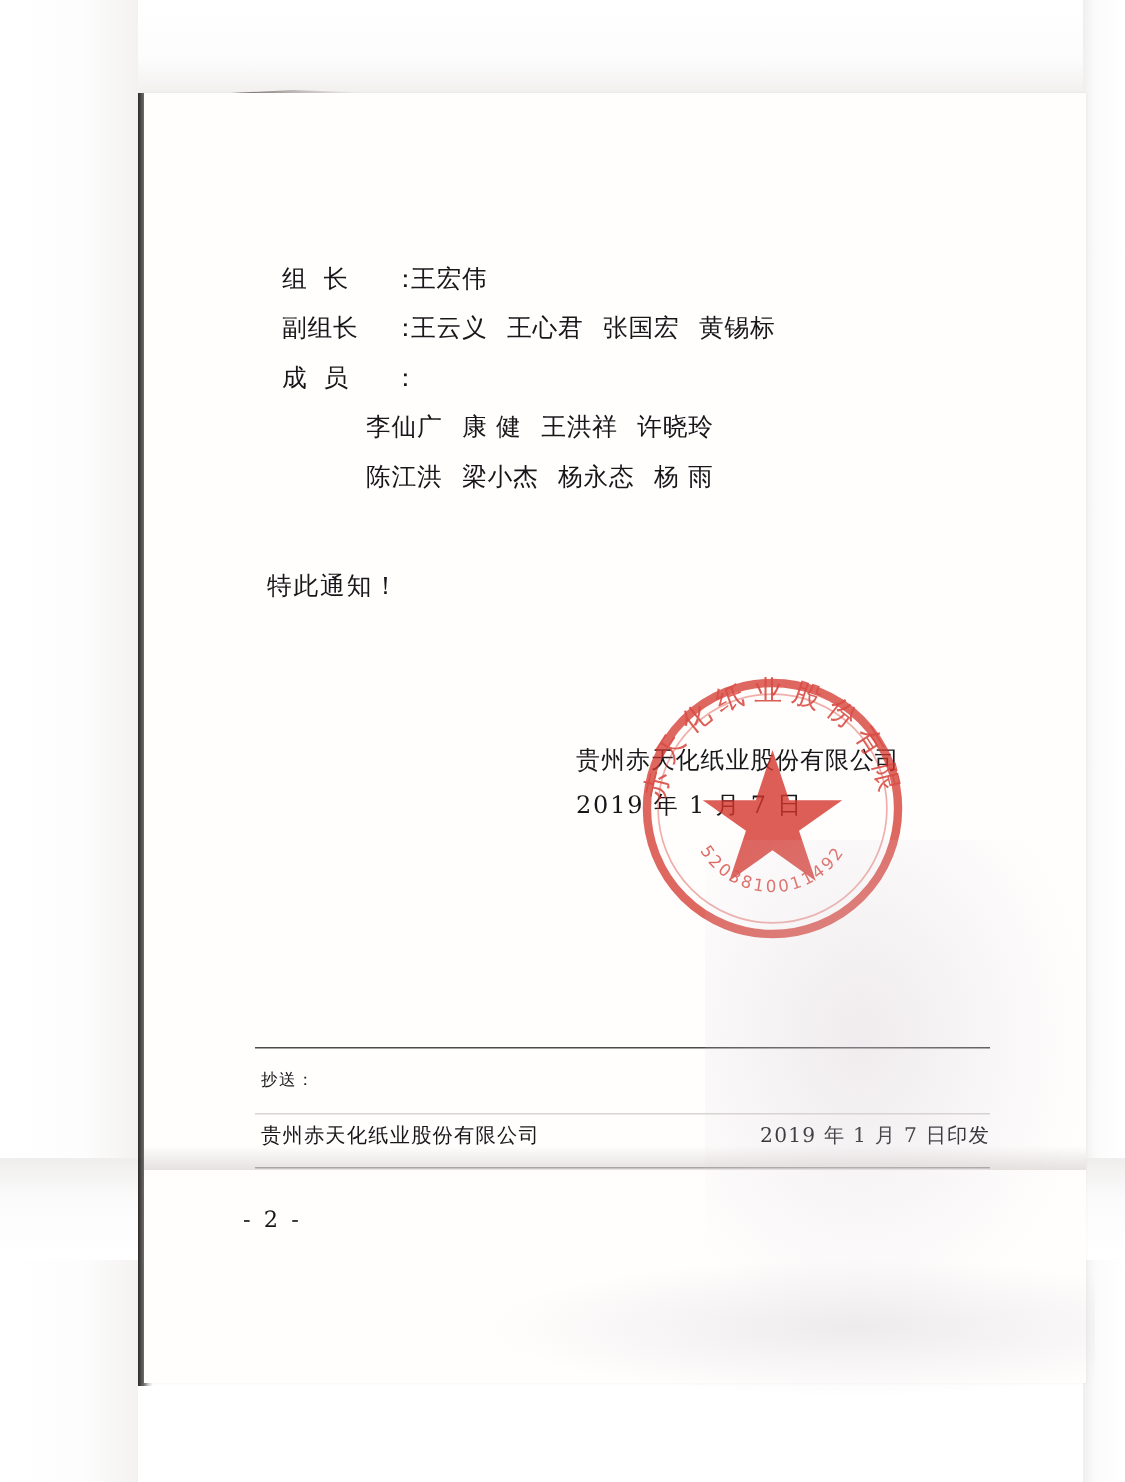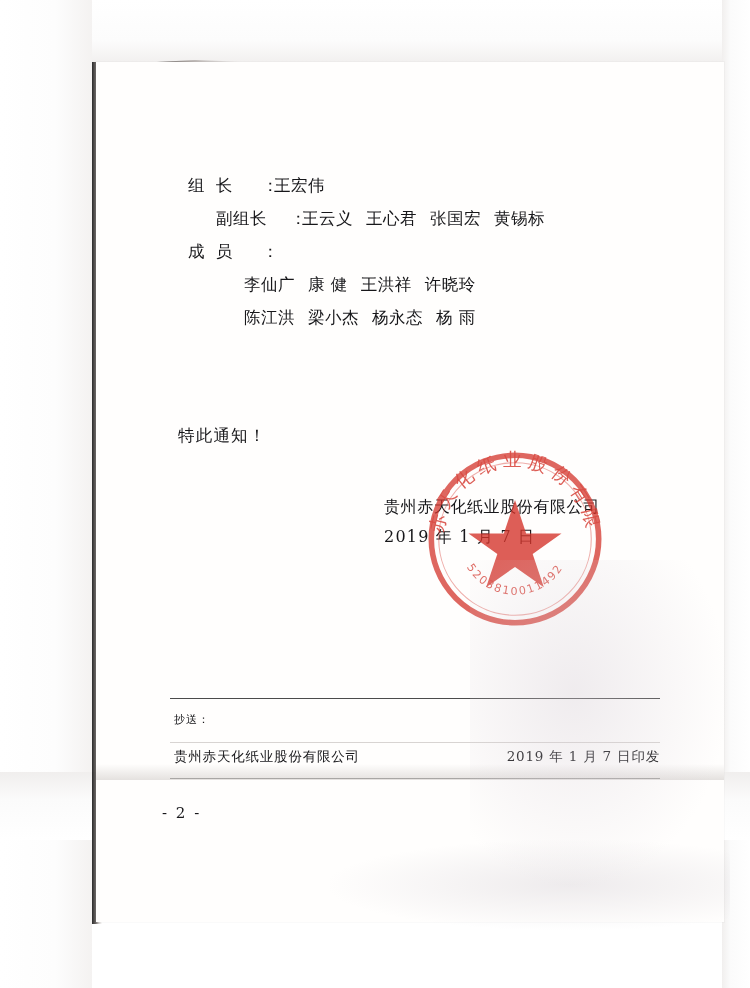--- a/index.html
+++ b/index.html
@@ -112,33 +112,32 @@
     font-size: 16.5px;
     line-height: 1.45;
     letter-spacing: .5px;
     white-space: nowrap;
   }
   .roster-label {
     width: 74px;
     flex: 0 0 74px;
     letter-spacing: 3px;
   }
-  .roster-label.wide { letter-spacing: .5px; margin-left: 28px; }
+  .roster-label.wide { letter-spacing: .5px; }
   .roster-colon { width: 12px; flex: 0 0 12px; }
   .roster-names { display: flex; }
   .nm { display: inline-block; }
   .nm + .nm { margin-left: 13px; }
 
   .notice {
     position: absolute;
     left: 82px;
     top: 318px;
     font-size: 16.5px;
     letter-spacing: 1.2px;
-    margin-top: 45px;
   }
 
   .signature {
     position: absolute;
     left: 288px;
     top: 430px;
     font-size: 16px;
     letter-spacing: .6px;
     line-height: 1.9;
     text-align: left;

